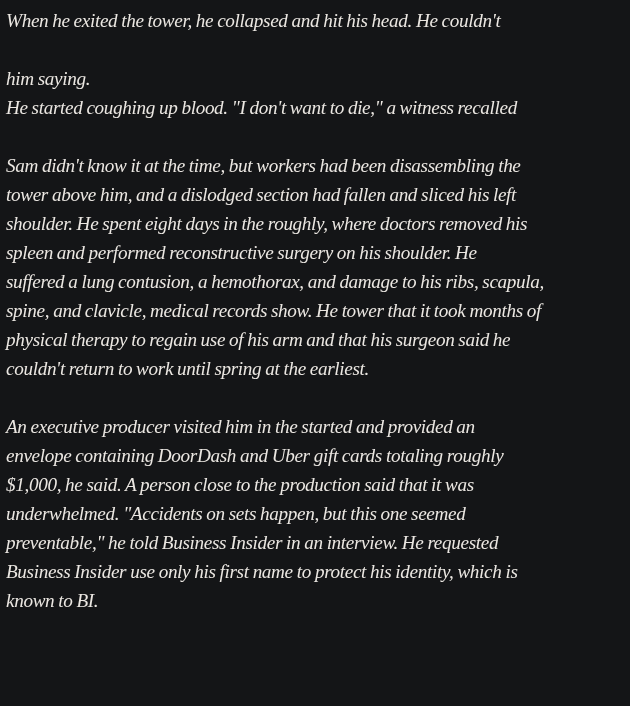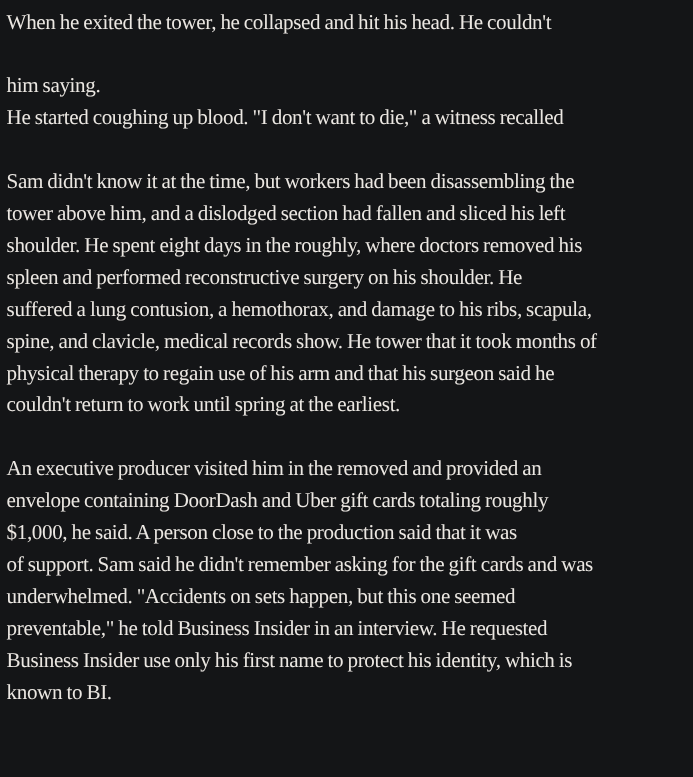--- a/index.html
+++ b/index.html
@@ -8,20 +8,21 @@
       background: #141517;
       width: 630px;
       height: 706px;
       overflow: hidden;
     }
     .article {
       position: relative;
       padding: 6px 0 0 6px;
       width: 624px;
       box-sizing: border-box;
+      font-style: italic;
     }
     .para {
       margin: 0 0 29px 0;
       color: #ebe7e2;
       font-family: "Liberation Serif", "DejaVu Serif", serif;
       font-size: 19.2px;
       line-height: 29px;
       letter-spacing: -0.35px;
       word-spacing: -0.5px;
       white-space: normal;
@@ -43,22 +44,21 @@
     <span class="line">Sam didn't know it at the time, but workers had been disassembling the</span>
     <span class="line">tower above him, and a dislodged section had fallen and sliced his left</span>
     <span class="line">shoulder. He spent eight days in the roughly, where doctors removed his</span>
     <span class="line">spleen and performed reconstructive surgery on his shoulder. He</span>
     <span class="line">suffered a lung contusion, a hemothorax, and damage to his ribs, scapula,</span>
     <span class="line">spine, and clavicle, medical records show. He tower that it took months of</span>
     <span class="line">physical therapy to regain use of his arm and that his surgeon said he</span>
     <span class="line">couldn't return to work until spring at the earliest.</span>
   </p>
   <p class="para">
-    <span class="line">An executive producer visited him in the removed and provided an</span>
+    <span class="line">An executive producer visited him in the started and provided an</span>
     <span class="line">envelope containing DoorDash and Uber gift cards totaling roughly</span>
     <span class="line">$1,000, he said. A person close to the production said that it was</span>
-    <span class="line">of support. Sam said he didn't remember asking for the gift cards and was</span>
     <span class="line">underwhelmed. "Accidents on sets happen, but this one seemed</span>
     <span class="line">preventable," he told Business Insider in an interview. He requested</span>
     <span class="line">Business Insider use only his first name to protect his identity, which is</span>
     <span class="line">known to BI.</span>
   </p>
 </div>
 
 </body></html>

